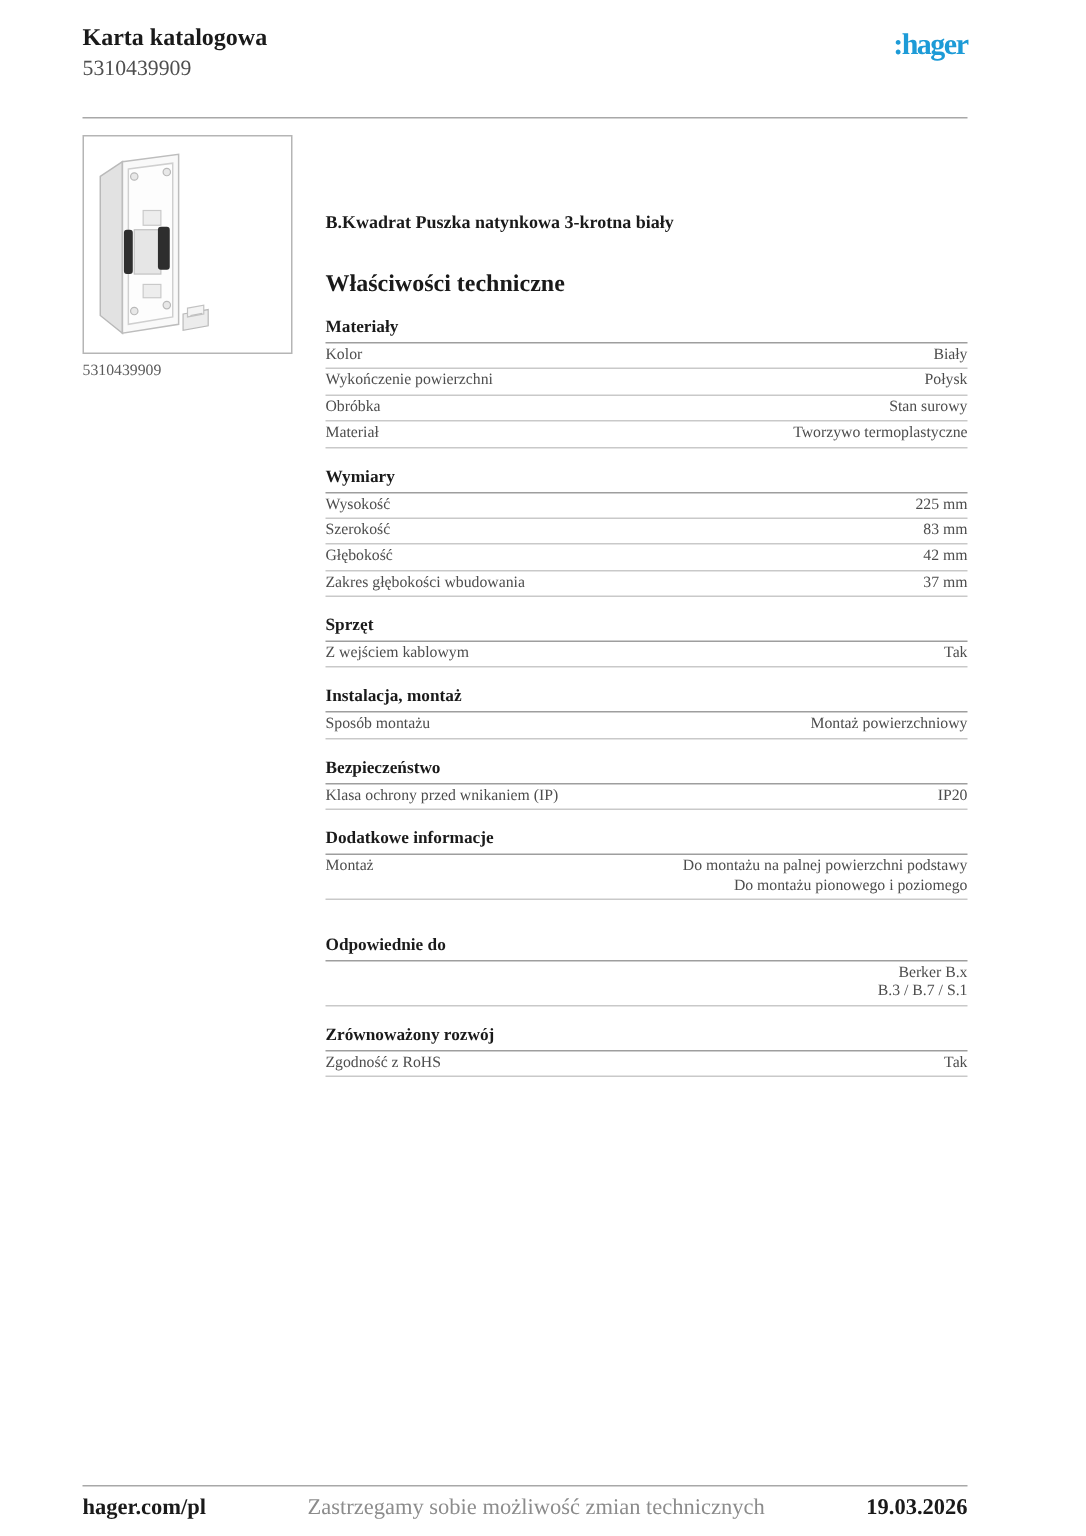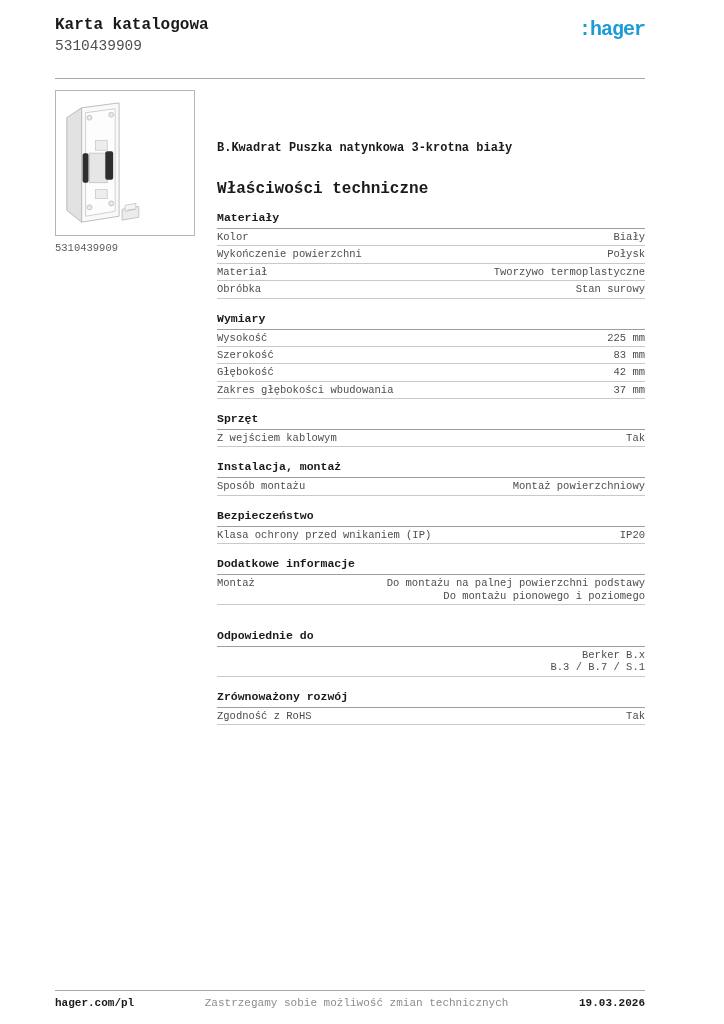--- a/index.html
+++ b/index.html
@@ -1,21 +1,21 @@
 <!DOCTYPE html>
 <html><head>
 <meta charset="utf-8">
 <style>
   html, body { margin: 0; padding: 0; background: #ffffff; }
   .page {
     position: relative;
     width: 686px;
     height: 1024px;
     background: #ffffff;
-    font-family: Liberation Mono, monospace;
+    font-family: Liberation Serif, serif;
     overflow: hidden;
   }
   
   .header {
     position: absolute; top: 16px; left: 55px; right: 41px;
     display: flex; justify-content: space-between; align-items: flex-start;
   }
   .doc-type { font-size: 16px; font-weight: bold; color: #1a1a1a; line-height: 1.2; }
   .product-code { font-size: 14.5px; color: #4f4f4f; margin-top: 3px; }
   .logo { font-size: 20px; font-weight: bold; color: #1d9bd7; letter-spacing: -1px; line-height: 1; margin-top: 4px; }
@@ -44,21 +44,21 @@
   }
   .row .lbl { text-align: left; white-space: nowrap; padding-right: 10px; }
   .row .val { text-align: right; }
   .row.lines-row { display: block; }
   .row.lines-row .line { text-align: right; }
 
   
   .footer-rule { position: absolute; left: 55px; right: 41px; top: 990px; border-top: 1px solid #a8a8a8; }
   .footer {
     position: absolute; left: 55px; right: 41px; top: 997px;
-    display: flex; align-items: flex-start; font-size: 11px;
+    display: flex; align-items: flex-start; font-size: 15px;
   }
   .footer-site { font-weight: bold; color: #1a1a1a; }
   .footer-disclaimer { flex: 1; text-align: center; color: #8c8c8c; }
   .footer-date { font-weight: bold; color: #1a1a1a; }
 </style>
 </head>
 <body>
 
 <div class="page">
 
@@ -120,29 +120,29 @@
                 <div>Biały</div>
               </span>
             </div>
             <div class="row">
               <span class="lbl">Wykończenie powierzchni</span>
               <span class="val">
                 <div>Połysk</div>
               </span>
             </div>
             <div class="row">
+              <span class="lbl">Obróbka</span>
+              <span class="val">
+                <div>Stan surowy</div>
+              </span>
+            </div>
+            <div class="row">
               <span class="lbl">Materiał</span>
               <span class="val">
                 <div>Tworzywo termoplastyczne</div>
-              </span>
-            </div>
-            <div class="row">
-              <span class="lbl">Obróbka</span>
-              <span class="val">
-                <div>Stan surowy</div>
               </span>
             </div>
           </div>
           <div class="section">
             <div class="sec-title">Wymiary</div>
             <div class="row">
               <span class="lbl">Wysokość</span>
               <span class="val">
                 <div>225 mm</div>
               </span>

